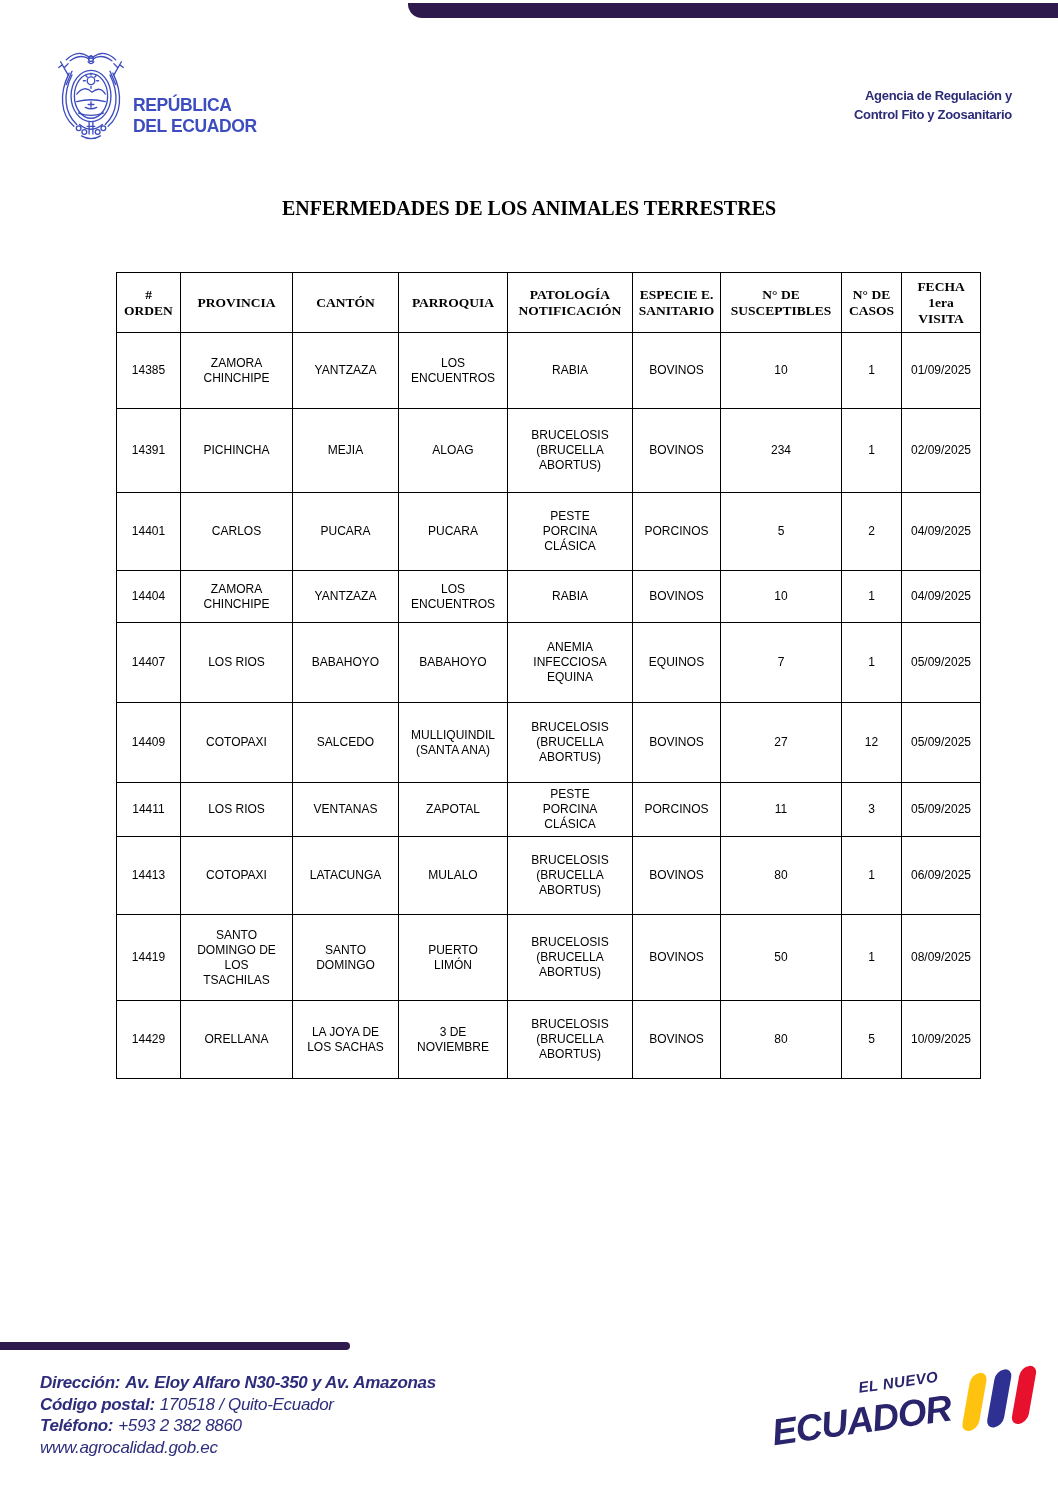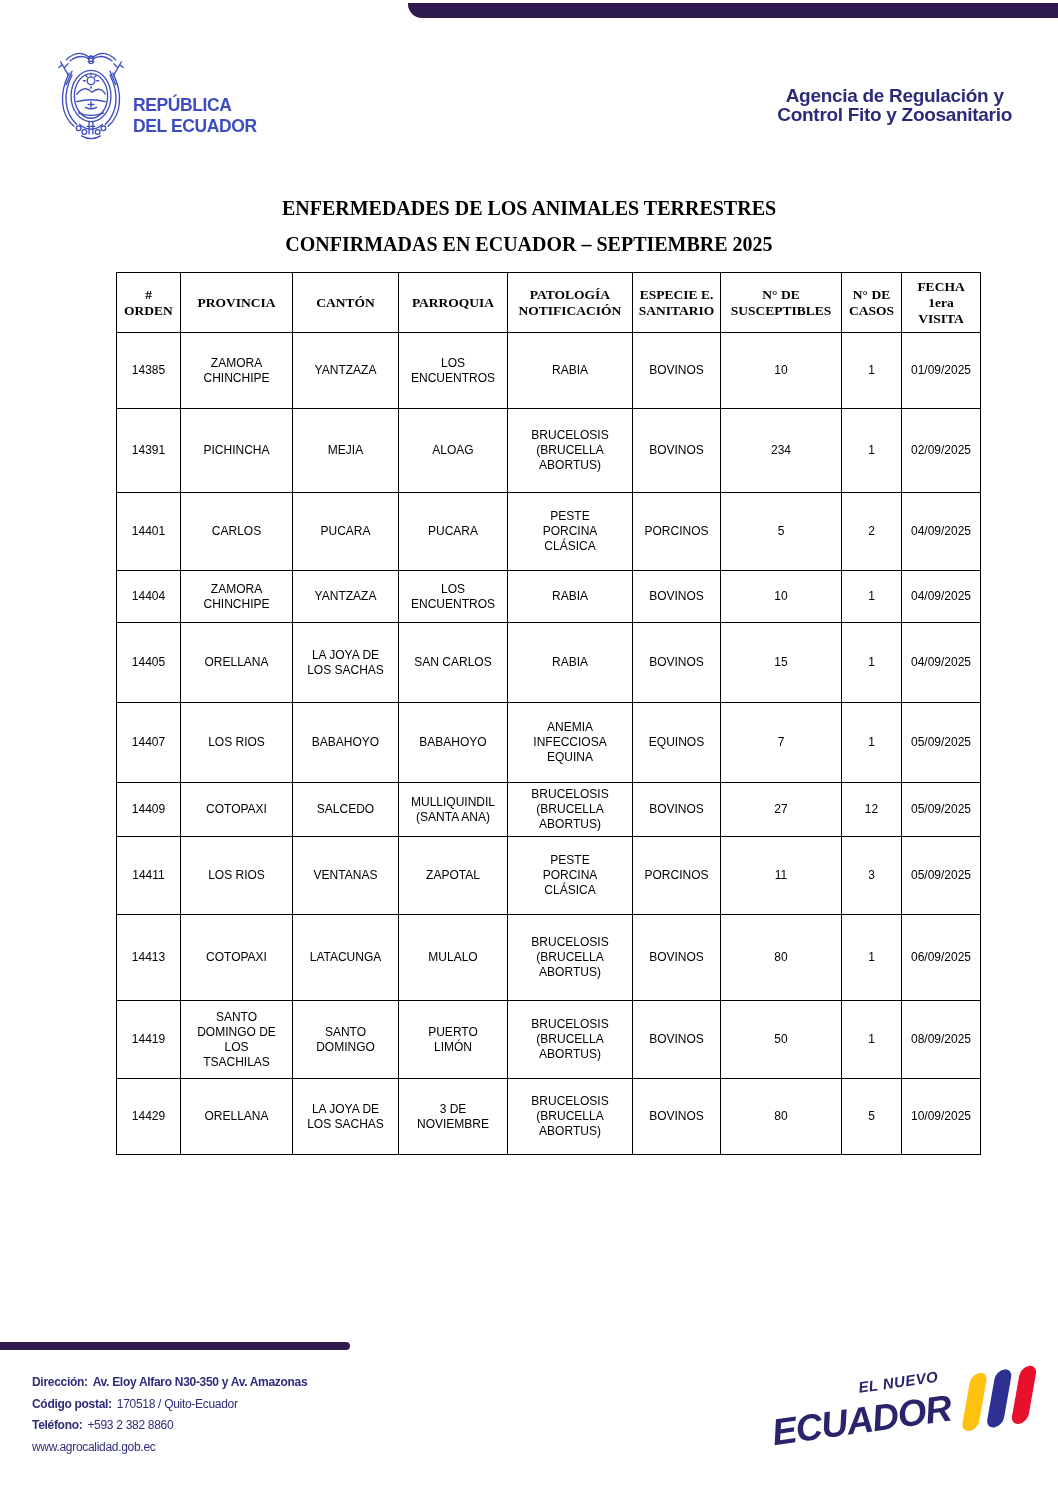--- a/index.html
+++ b/index.html
@@ -22,22 +22,22 @@
   .brand { position:absolute; left:53px; top:46px; display:flex; align-items:center; }
   .crest { width:76px; height:98px; }
   .wordmark {
     margin-left:4px; margin-top:42px;
     color:#3D4DBF; font-weight:bold; font-size:17.5px; line-height:21px;
     letter-spacing:-0.4px;
   }
   
   .agency {
     position:absolute; right:46px; top:86px;
-    text-align:center;
-    color:#2B2B78; font-weight:bold; font-size:19px; line-height:19px;
+    text-align:right;
+    color:#2B2B78; font-weight:bold; font-size:13px; line-height:19px;
     letter-spacing:-0.3px;
   }
   
   .title {
     position:absolute; top:190px; left:0; right:0;
     text-align:center;
     font-family:"Liberation Serif", serif;
     font-weight:bold; font-size:20px; line-height:36px;
     color:#000;
   }
@@ -68,23 +68,24 @@
   tbody tr:nth-child(5){height:80px}  tbody tr:nth-child(6){height:80px}
   tbody tr:nth-child(7){height:54px}  tbody tr:nth-child(8){height:78px}
   tbody tr:nth-child(9){height:86px}  tbody tr:nth-child(10){height:78px}
   tbody tr:nth-child(11){height:76px} tbody tr:nth-child(12){height:83px}
   
   .footer-bar {
     position:absolute; left:0; top:1342px; width:350px; height:8px;
     background:#2F1A4D; border-radius:0 5px 5px 0;
   }
   .footer-info {
-    position:absolute; left:32px; top:1372px;
-    color:#2E2D7C; font-size:12px; line-height:21.5px;
+    position:absolute; left:40px; top:1372px;
+    color:#2E2D7C; font-size:17px; line-height:21.5px;
     letter-spacing:-0.3px;
+    font-style:italic;
   }
   .footer-info .lbl { font-weight:bold; }
   .footer-info .val { margin-left:5px; }
   .footer-info .line-dir { font-weight:bold; }
   
   .nuevo-logo {
     position:absolute; left:770px; top:1374px; width:250px;
     transform:rotate(-8deg);
   }
   .nuevo-top {
@@ -153,21 +154,20 @@
     </div>
   </div>
 
   <div class="agency">
     <div>Agencia de Regulación y</div>
     <div>Control Fito y Zoosanitario</div>
   </div>
 
   <div class="title">
     <div>ENFERMEDADES DE LOS ANIMALES TERRESTRES</div>
-    <div>CONFIRMADAS EN ECUADOR – SEPTIEMBRE 2025</div>
   </div>
 
   <table class="report">
     <colgroup>
       <col style="width:64px">
         <col style="width:112px">
         <col style="width:106px">
       <col style="width:109px">
         <col style="width:125px">
         <col style="width:88px">
@@ -242,32 +242,20 @@
           <td>YANTZAZA</td>
           <td>LOS
 ENCUENTROS</td>
           <td>RABIA</td>
           <td>BOVINOS</td>
           <td>10</td>
           <td>1</td>
           <td>04/09/2025</td>
         </tr>
         <tr>
-          <td>14405</td>
-          <td>ORELLANA</td>
-          <td>LA JOYA DE
-LOS SACHAS</td>
-          <td>SAN CARLOS</td>
-          <td>RABIA</td>
-          <td>BOVINOS</td>
-          <td>15</td>
-          <td>1</td>
-          <td>04/09/2025</td>
-        </tr>
-        <tr>
           <td>14407</td>
           <td>LOS RIOS</td>
           <td>BABAHOYO</td>
           <td>BABAHOYO</td>
           <td>ANEMIA
 INFECCIOSA
 EQUINA</td>
           <td>EQUINOS</td>
           <td>7</td>
           <td>1</td>

